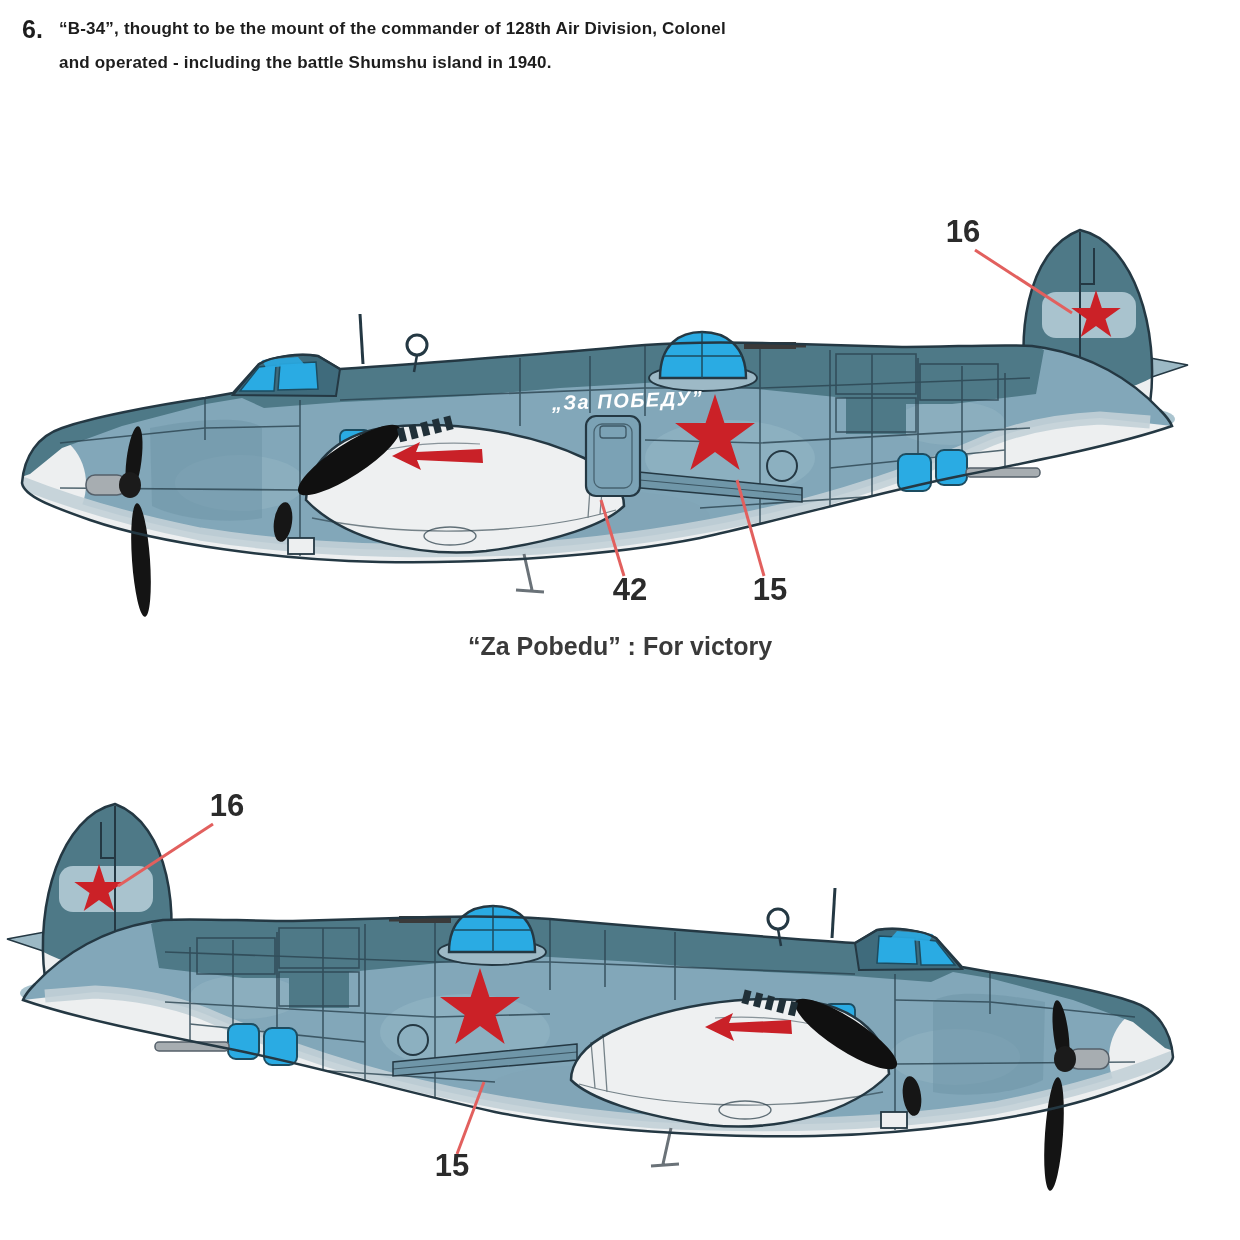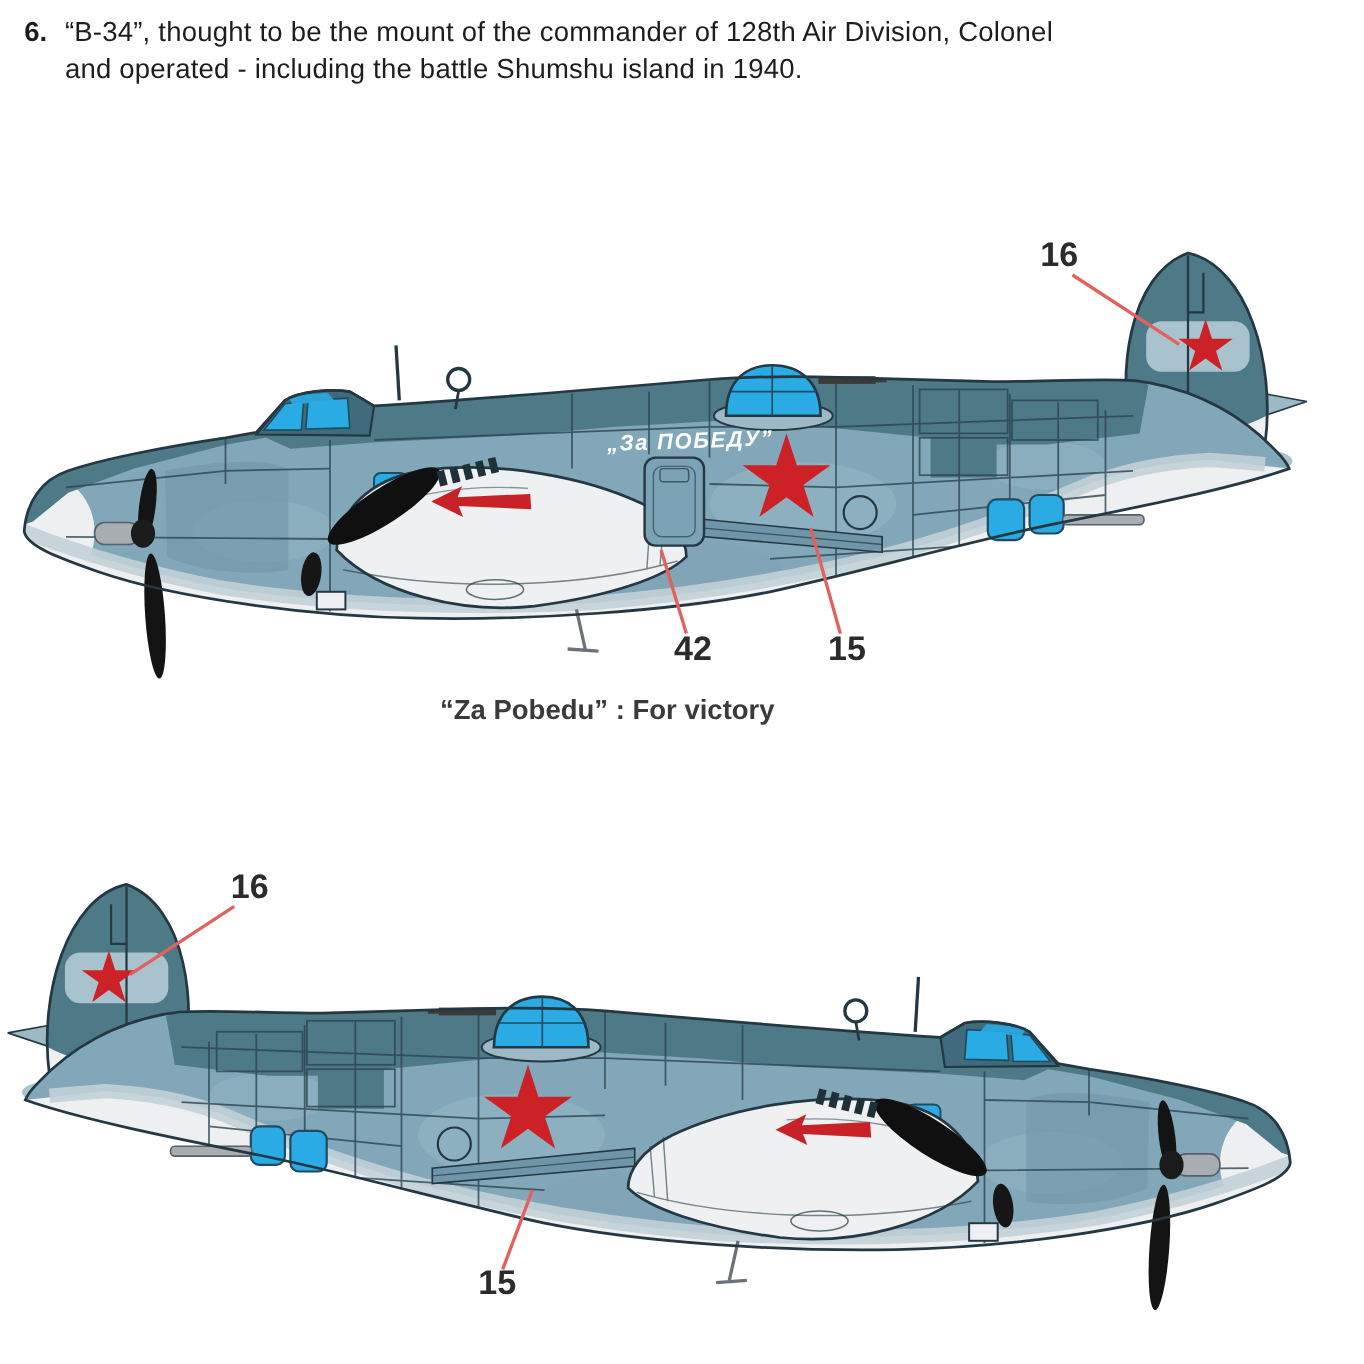--- a/index.html
+++ b/index.html
@@ -1,24 +1,24 @@
 <!DOCTYPE html>
 <html><head>
 <meta charset="utf-8">
 <style>
   html,body{margin:0;padding:0;background:#ffffff;}
   .page{position:relative;width:1240px;height:1240px;background:#ffffff;overflow:hidden;
         font-family:"Liberation Sans",sans-serif;}
   .header{position:absolute;left:22px;top:12px;color:#1d1d1d;}
   .hnum{position:absolute;left:0;top:0;font-weight:bold;font-size:25px;line-height:34px;}
-  .hline{margin-left:37px;white-space:nowrap;font-weight:normal;font-size:25px;line-height:34px;letter-spacing:.2px;}
+  .hline{margin-left:37px;white-space:nowrap;font-weight:bold;font-size:17px;line-height:34px;letter-spacing:.2px;}
   .figure{position:absolute;left:0;width:1240px;height:460px;}
   .fig-top{top:188px;}
   .fig-bottom{top:762px;}
-  .caption{position:absolute;left:400px;top:631px;width:440px;
+  .caption{position:absolute;left:400px;top:631px;width:440px;text-align:center;
            font-weight:bold;font-size:25px;line-height:31px;color:#3a3a3a;}
   svg text.callout{font-family:"Liberation Sans",sans-serif;font-weight:bold;font-size:31px;fill:#2b2b2b;}
   svg text.slogan{font-family:"Liberation Sans",sans-serif;font-weight:bold;font-style:italic;
                   font-size:20px;fill:#ffffff;letter-spacing:1.5px;}
 </style>
 </head>
 <body>
 
 <div class="page">
 

